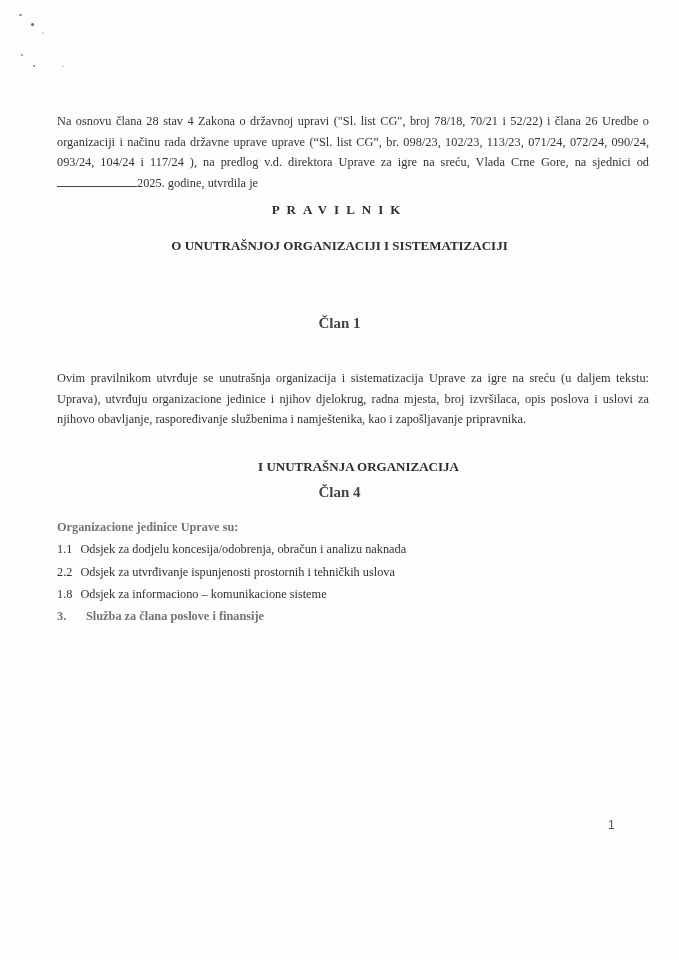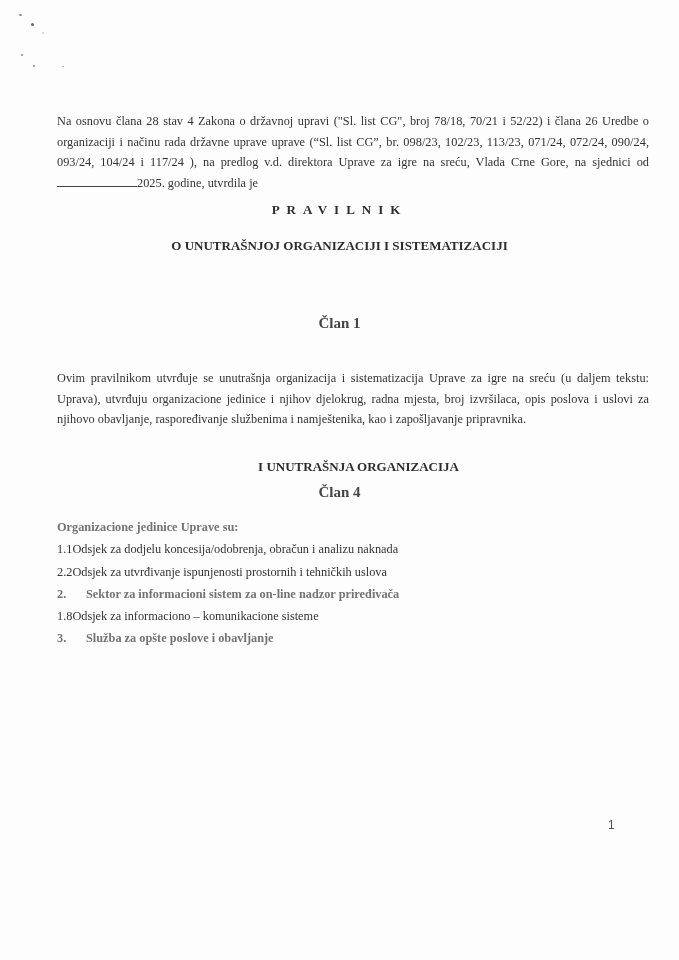--- a/index.html
+++ b/index.html
@@ -92,21 +92,21 @@
     .list .bold {
       font-weight: bold;
       color: #737373;
     }
     .list .num {
       display: inline-block;
       width: 29px;
     }
     .list .subnum {
       display: inline-block;
-      margin-right: 0;
+      margin-right: 8px;
     }
     .page-number {
       position: absolute;
       left: 608px;
       top: 818px;
       font-family: "Liberation Sans", "DejaVu Sans", sans-serif;
       font-size: 12px;
       color: #555;
     }
   </style>
@@ -138,25 +138,22 @@
 
   <div class="list">
     <div class="row bold">Organizacione jedinice Uprave su:</div>
 
     <div class="row">
       <span class="subnum">1.1</span><span>Odsjek za dodjelu koncesija/odobrenja, obračun i analizu naknada</span>
     </div>
     <div class="row">
       <span class="subnum">2.2</span><span>Odsjek za utvrđivanje ispunjenosti prostornih i tehničkih uslova</span>
     </div>
-    <div class="row bold">
-      <span class="num">2.</span><span>Sektor za informacioni sistem za on-line nadzor priređivača</span>
-    </div>
     <div class="row">
       <span class="subnum">1.8</span><span>Odsjek za informaciono – komunikacione sisteme</span>
     </div>
     <div class="row bold">
-      <span class="num">3.</span><span>Služba za opšte poslove i obavljanje</span>
+      <span class="num">3.</span><span>Služba za člana poslove i finansije</span>
     </div>
   </div>
 
   <div class="page-number">1</div>
 </div>
 
 </body></html>

